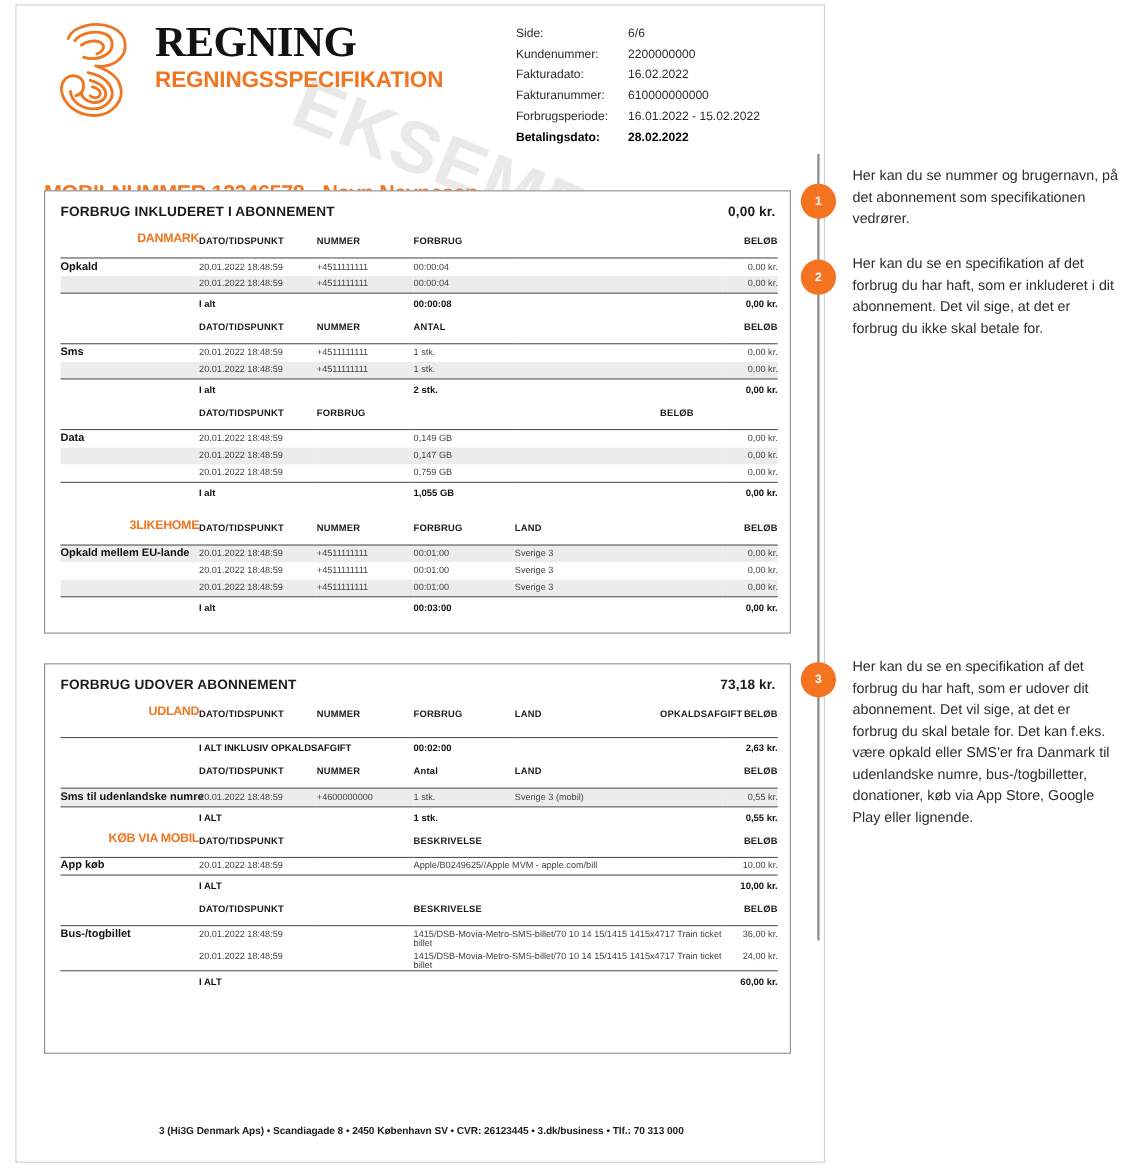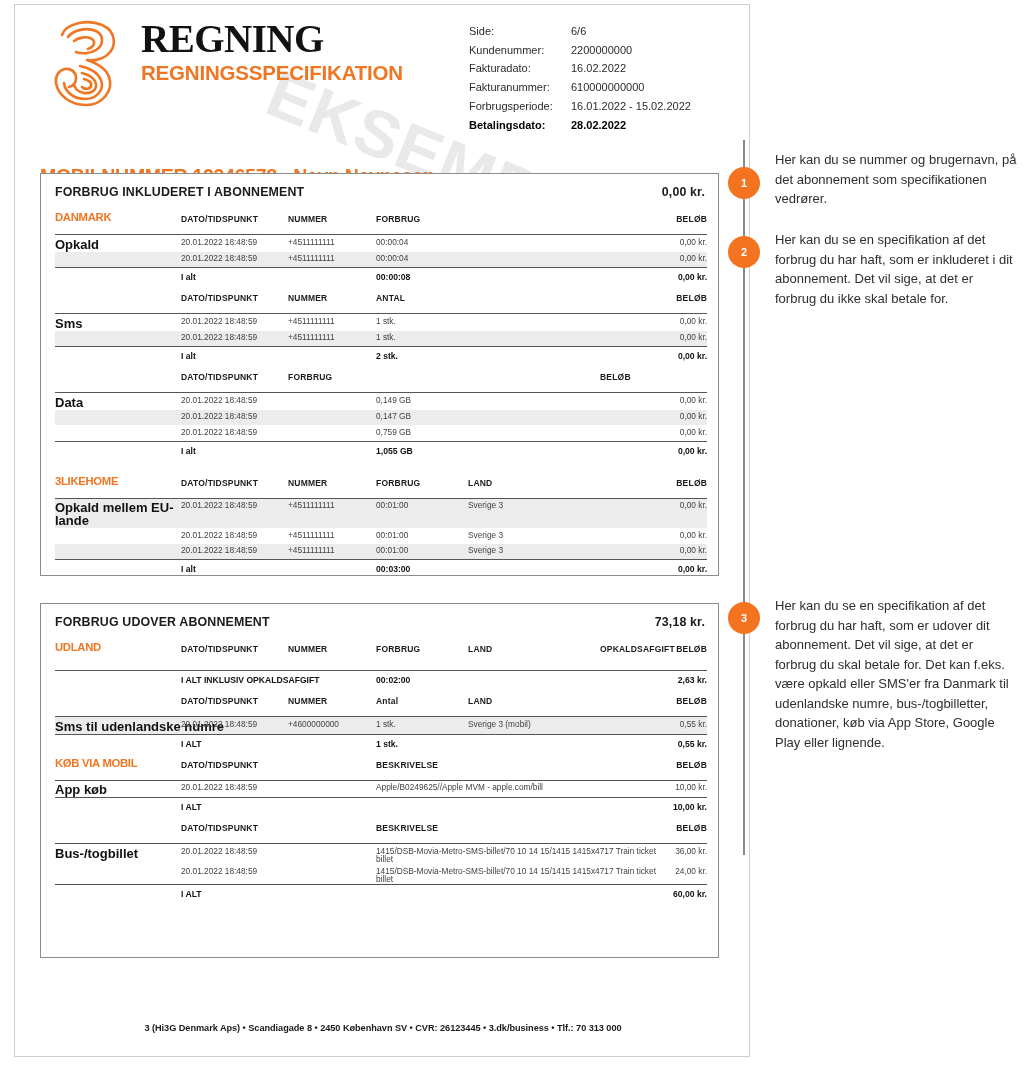--- a/index.html
+++ b/index.html
@@ -65,26 +65,26 @@
   .c-num  {width:88px;}
   .c-use  {width:92px;}
   .c-land {width:132px;}
   .c-fee  {width:57px;}
   .c-amt  {width:50px;}
 
   tr.hdr td{
     font-size:8.5px;font-weight:700;color:#1b1b1b;letter-spacing:0.2px;
     height:19px;padding-top:7px;
   }
-  tr.hdr td.sec{color:#ef7622;font-size:11.3px;letter-spacing:-0.3px;padding-top:4px;}
+  tr.hdr td.sec{color:#ef7622;font-size:11.3px;letter-spacing:-0.3px;padding-top:4px;text-align:right;}
   tr.hdr td.r{text-align:right;}
 
   tr.row td{height:12px;padding-top:2.5px;padding-bottom:1px;font-size:8.3px;color:#3f3f3f;}
   tr.row td.r{text-align:right;}
-  tr.row td.lbl{font-weight:700;color:#111;font-size:13px;margin-left:16px;}
+  tr.row td.lbl{font-weight:700;color:#111;font-size:10px;margin-left:16px;}
   tr.row.shade td{background:#ececec;}
 
   tr.sum td{
     height:14px;padding-top:5px;font-size:8.6px;font-weight:700;color:#111;
   }
   tr.sum td.r{text-align:right;}
 
   
   .rule-top td{border-top:1.6px solid #555;}
   .rule-sum td{border-top:1.4px solid #555;}

